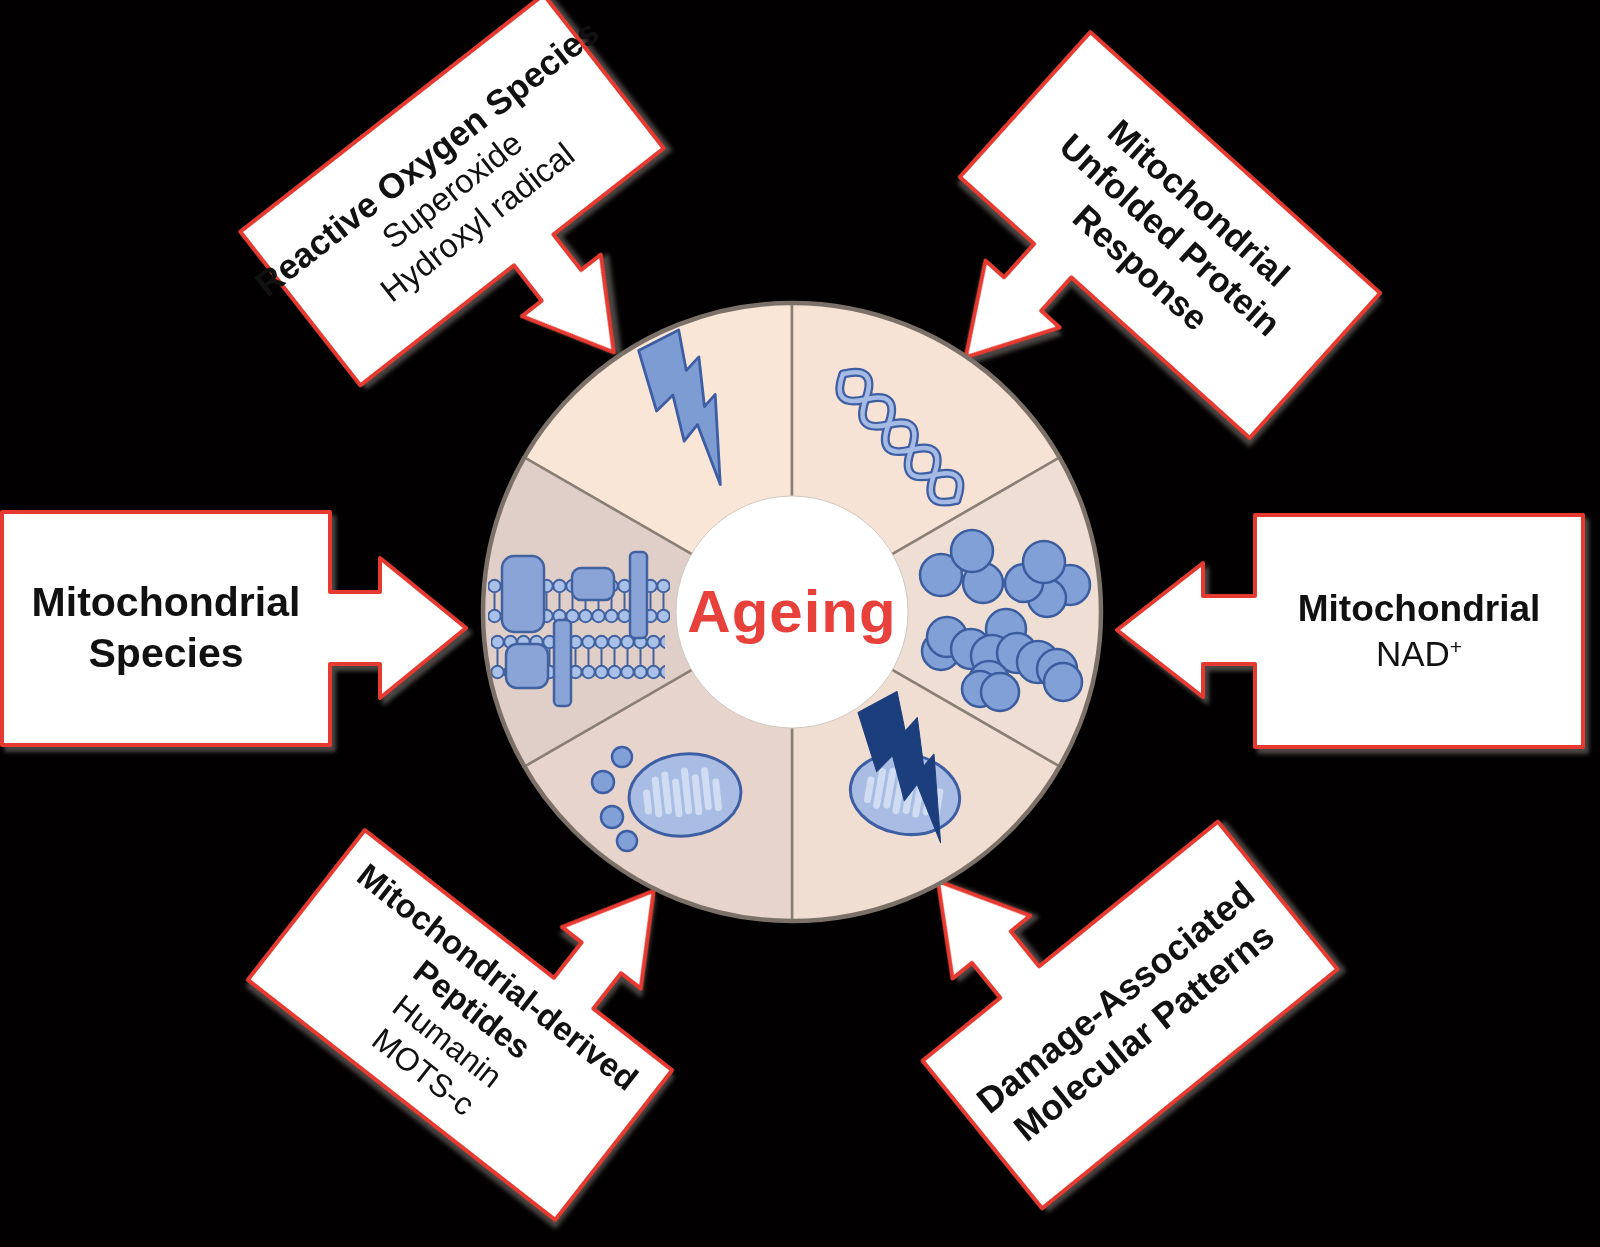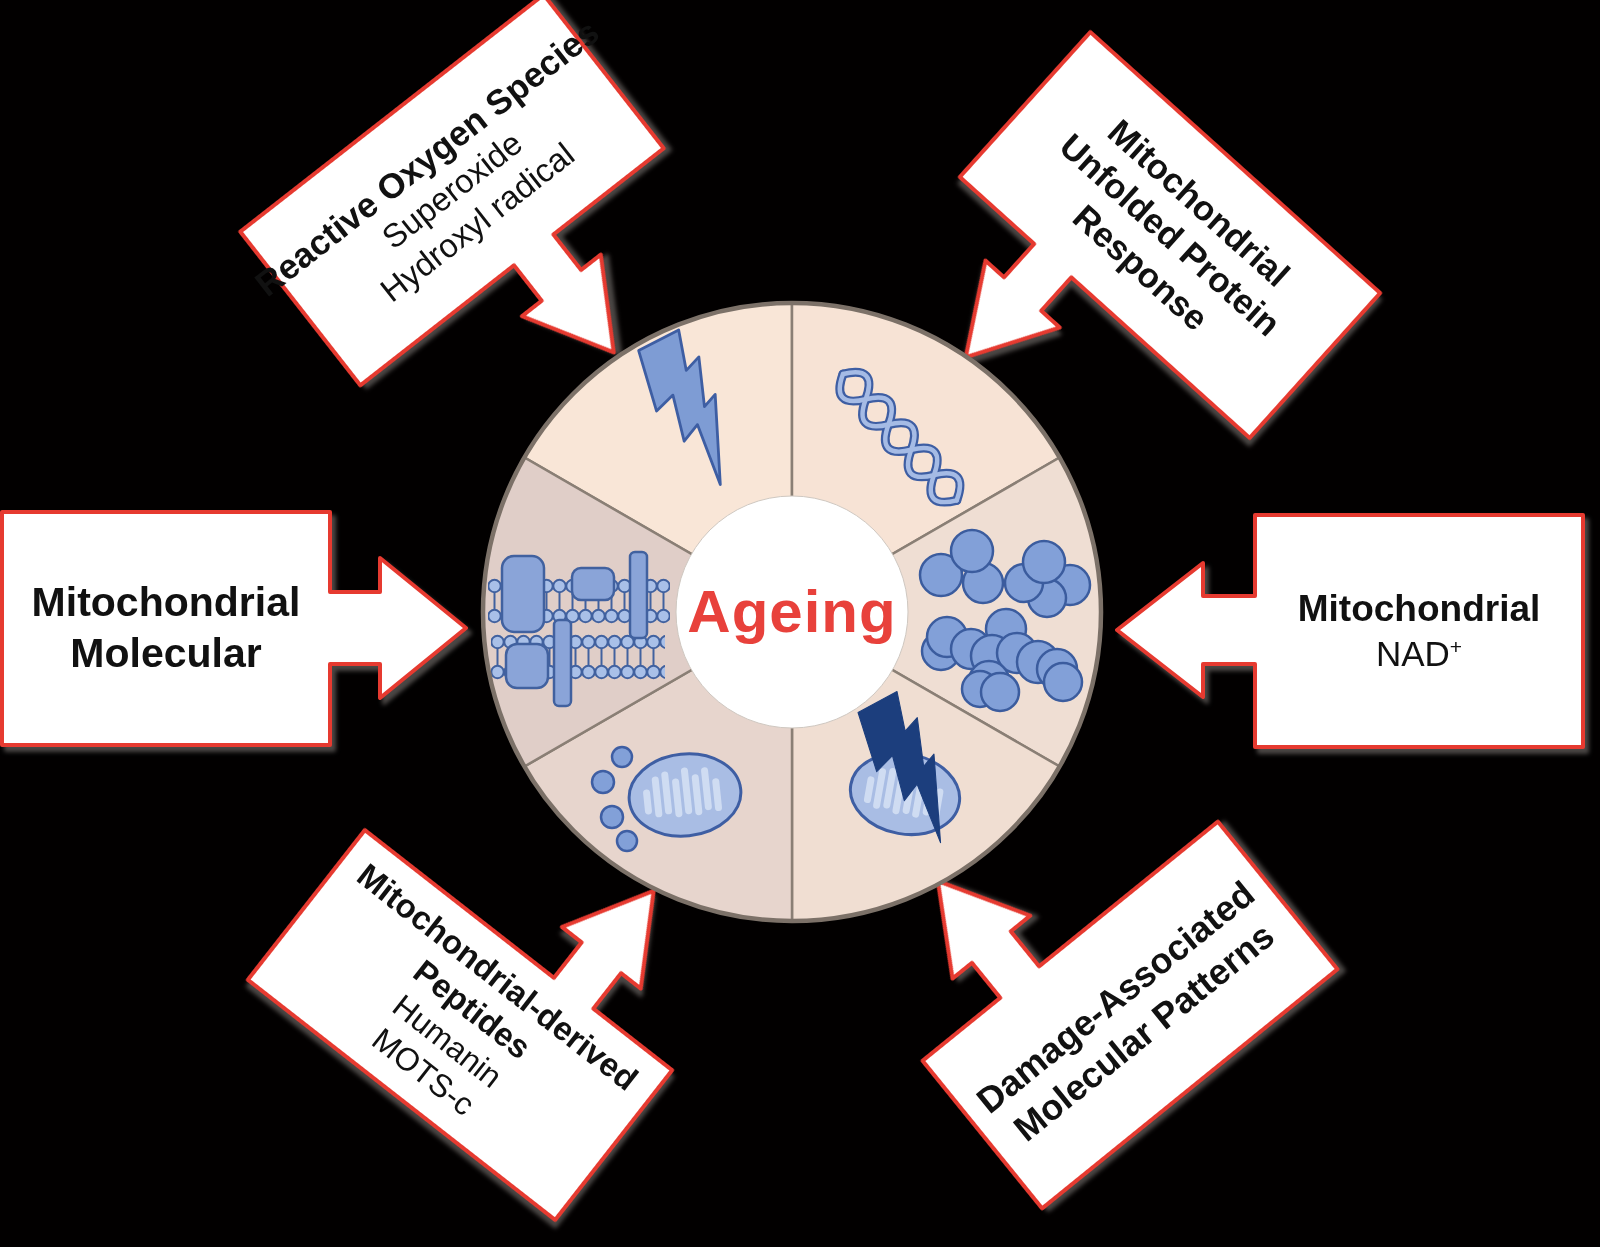--- a/index.html
+++ b/index.html
@@ -161,21 +161,21 @@
   </div>
 
   <div class="label" id="label-upr">
     <div class="bold">Mitochondrial</div>
     <div class="bold">Unfolded Protein</div>
     <div class="bold">Response</div>
   </div>
 
   <div class="label" id="label-membrane">
     <div class="bold">Mitochondrial</div>
-    <div class="bold">Molecular</div>
+    <div class="bold">Species</div>
   </div>
 
   <div class="label" id="label-metabolites">
     <div class="bold">Mitochondrial</div>
     <div><span>NAD</span><sup>+</sup></div>
   </div>
 
   <div class="label" id="label-mdp">
     <div class="bold">Mitochondrial-derived</div>
     <div class="bold">Peptides</div>

